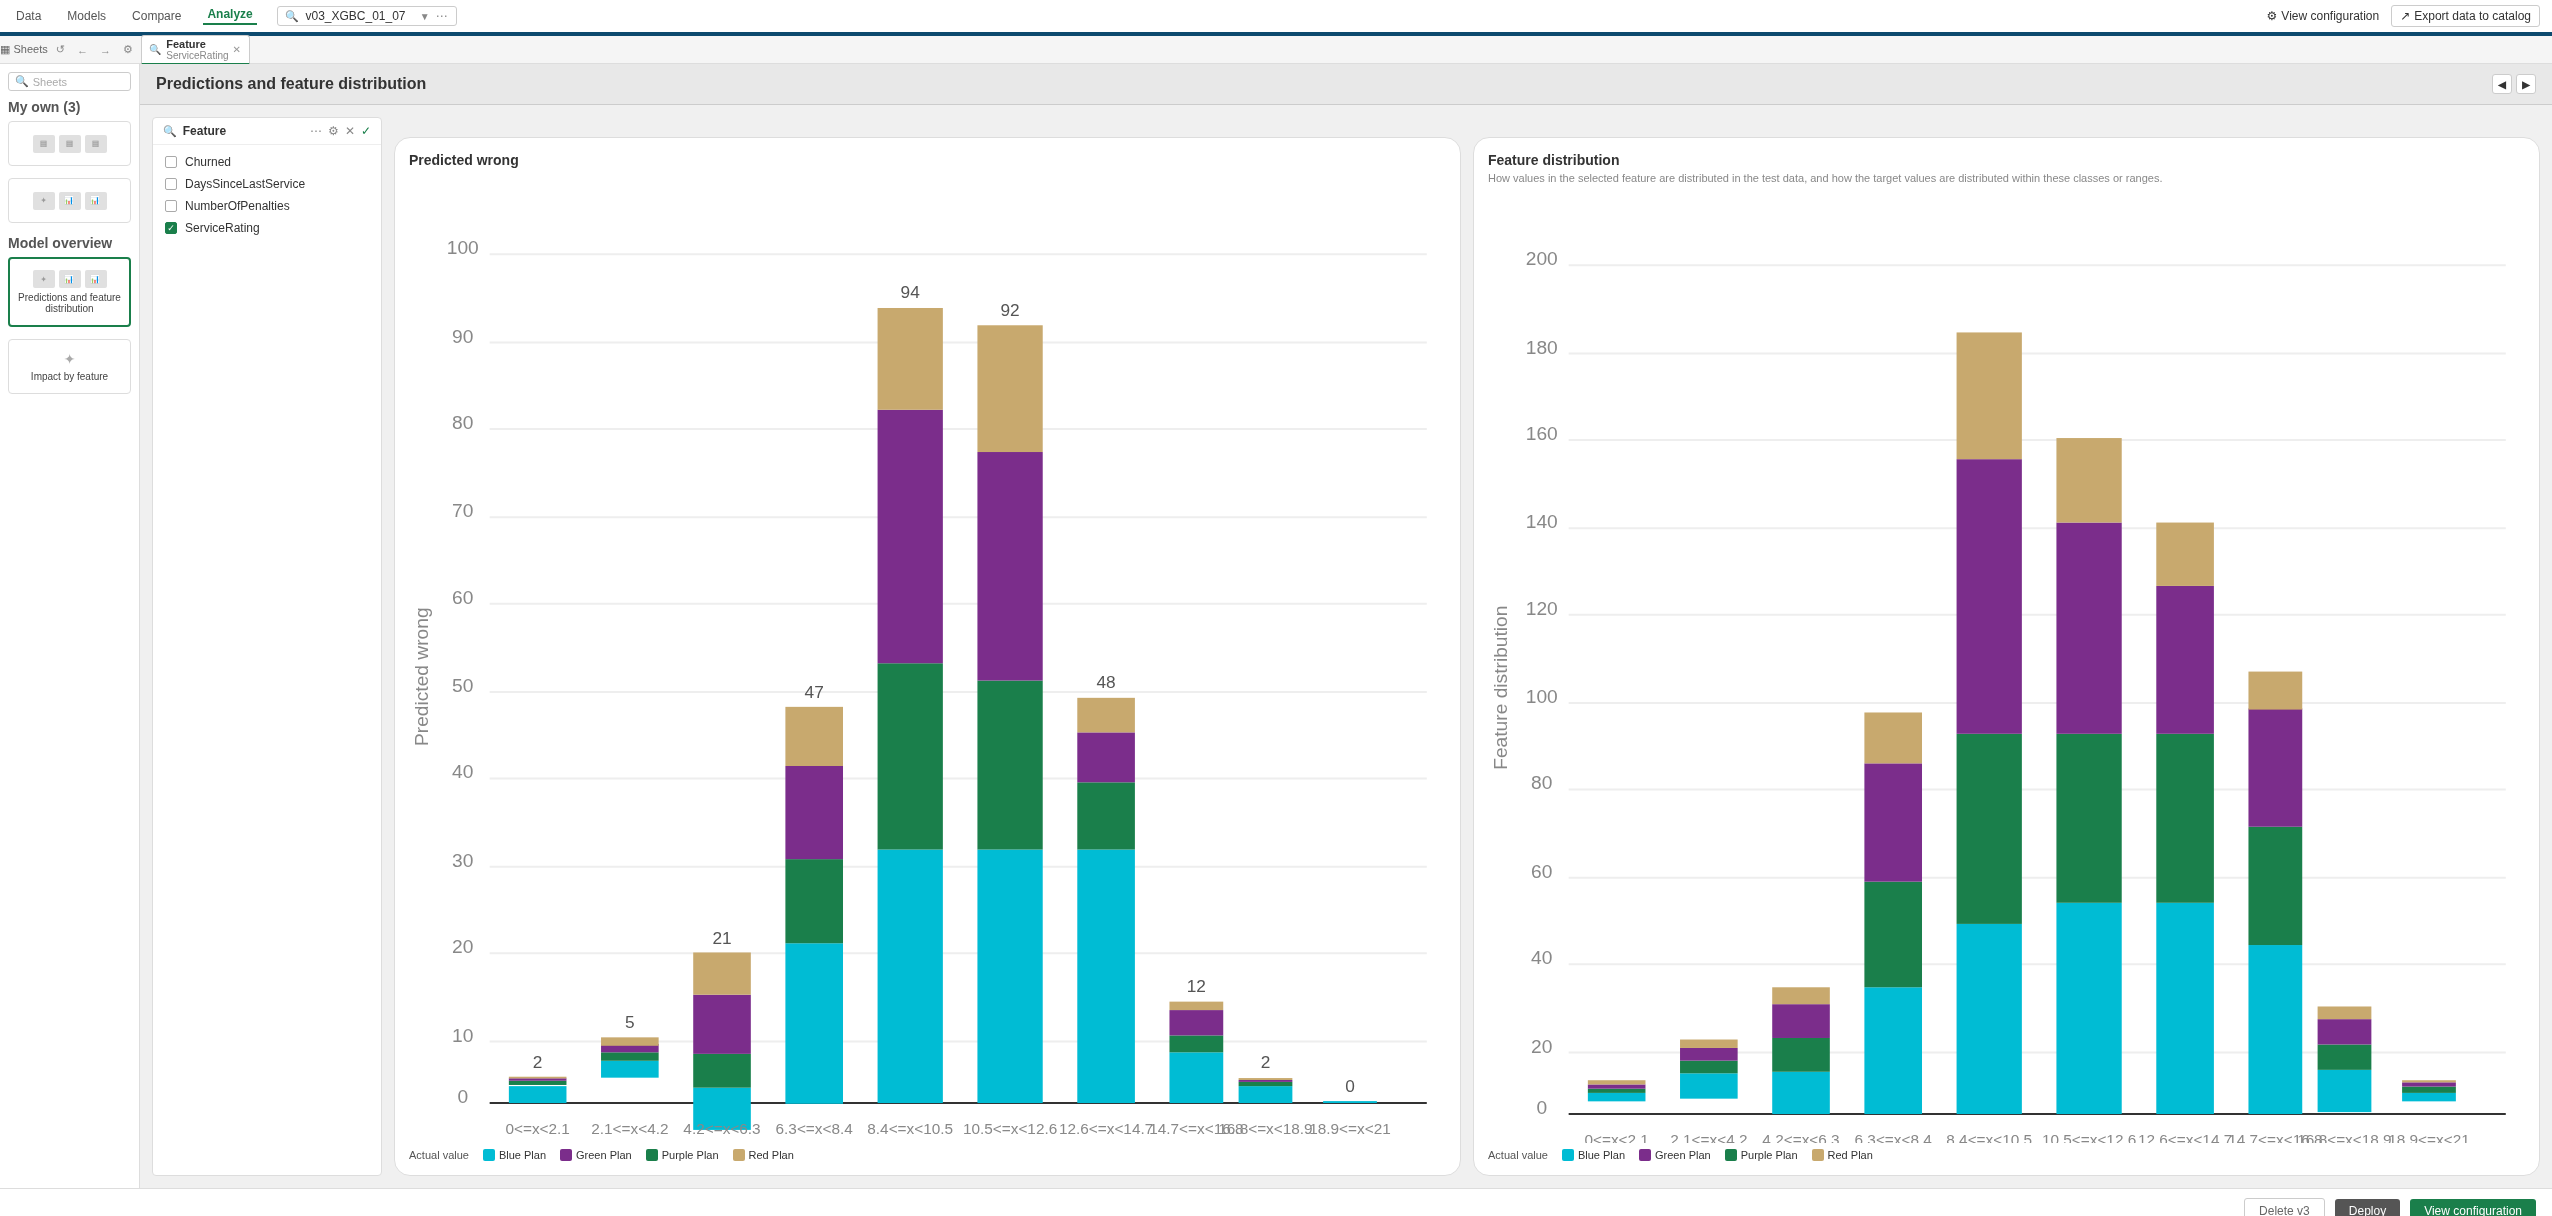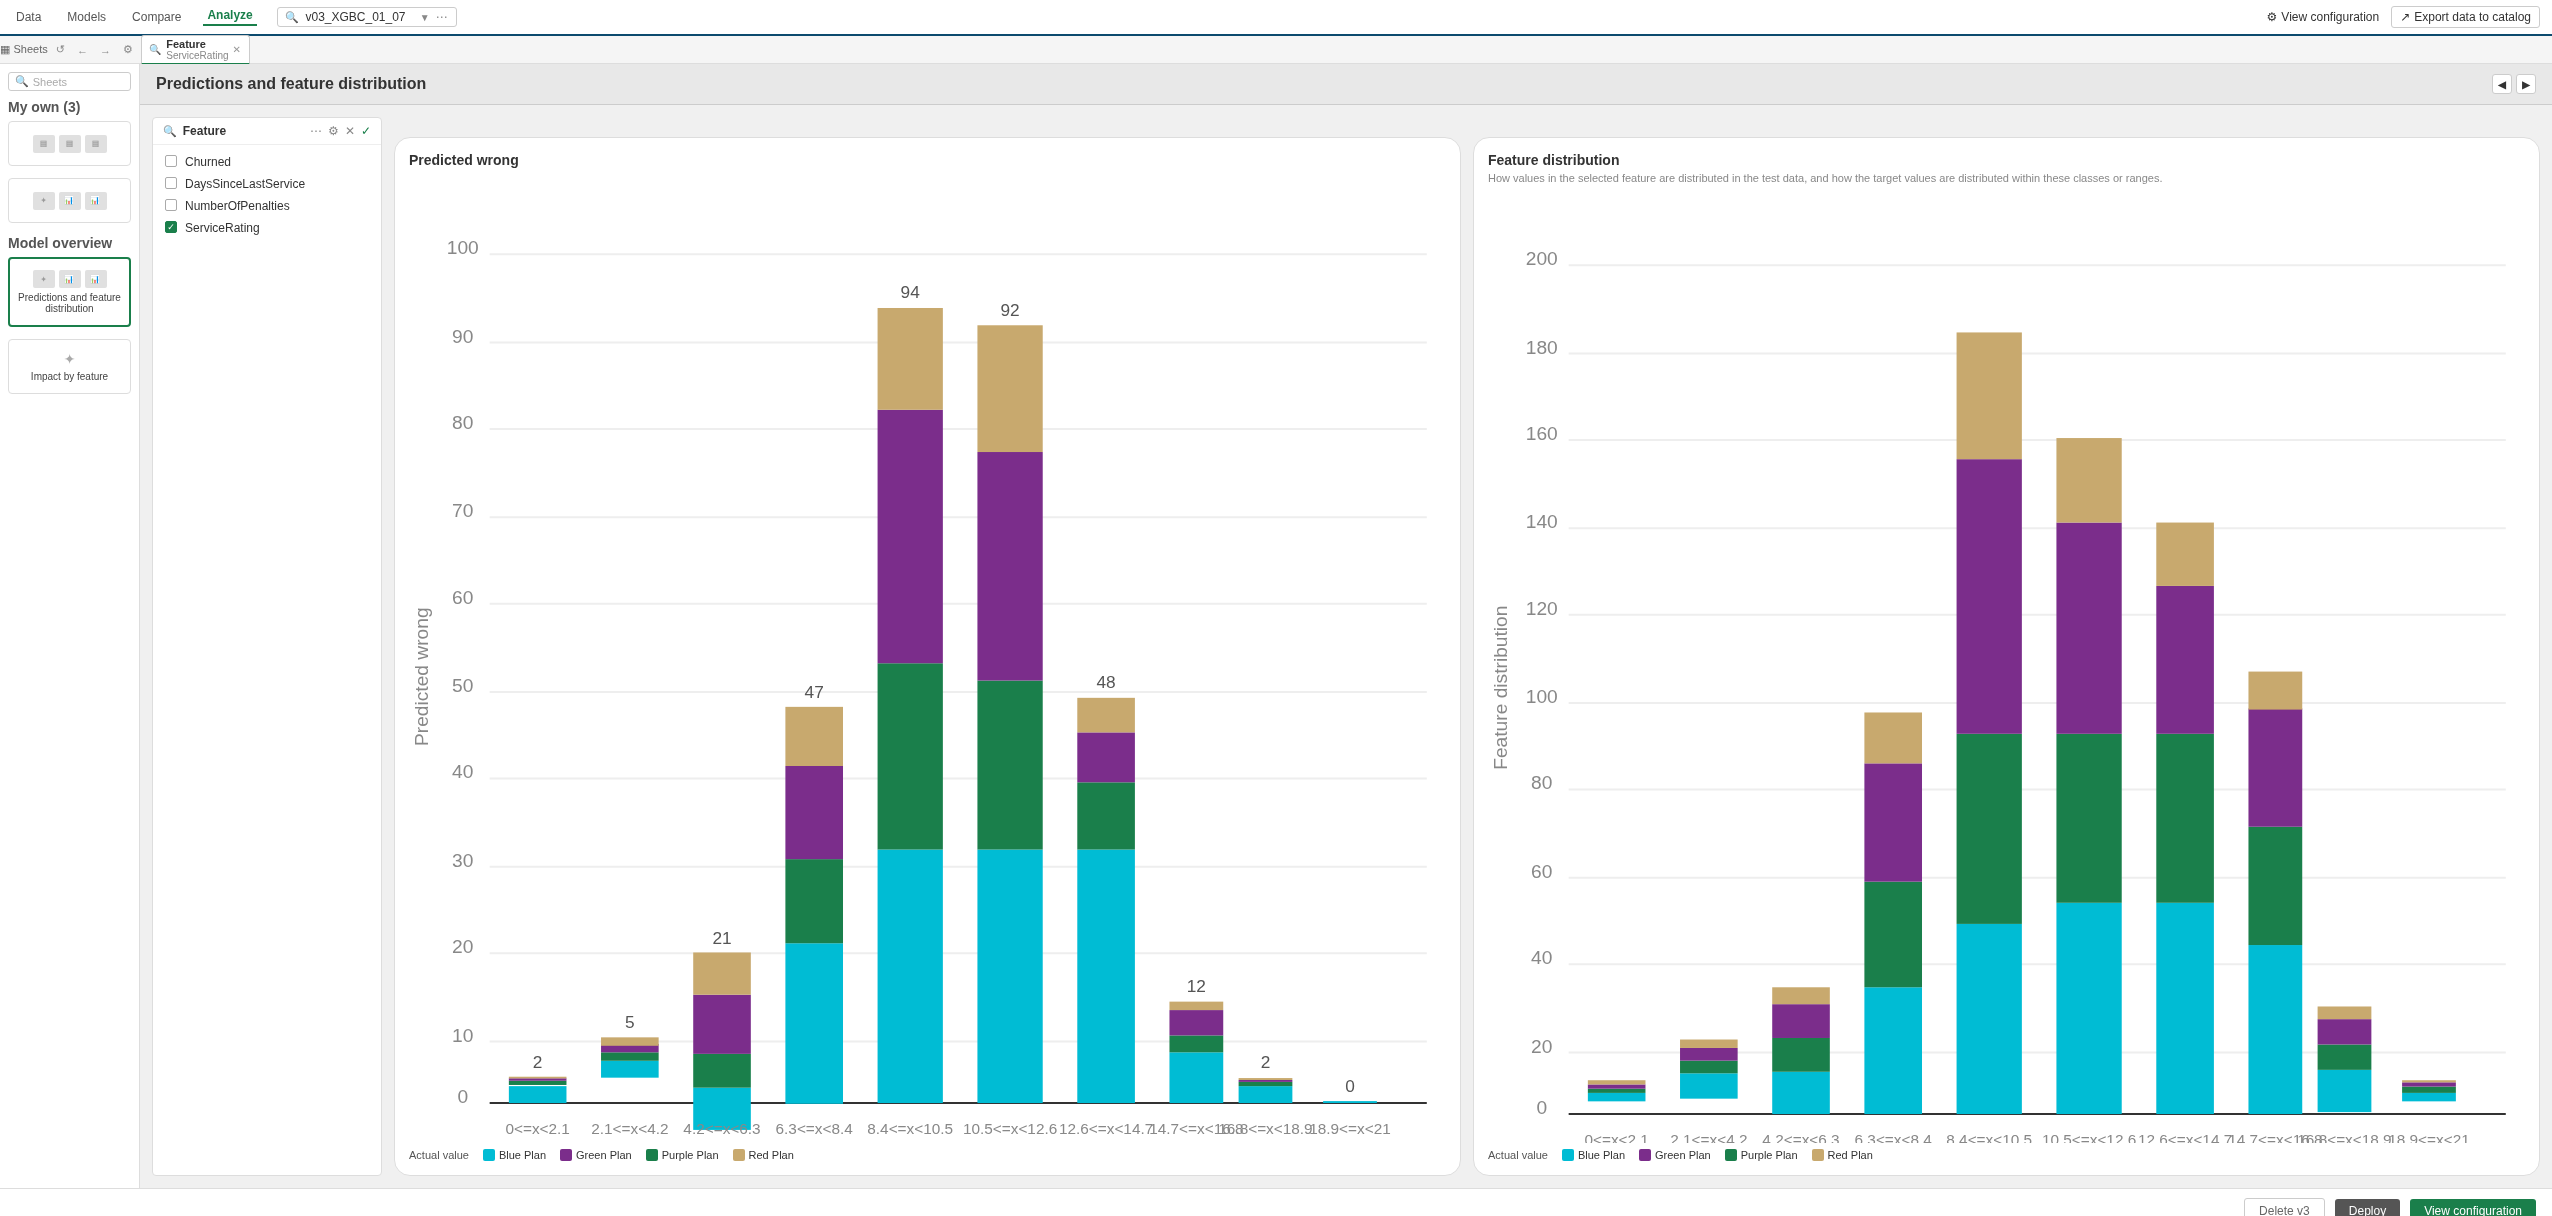--- a/index.html
+++ b/index.html
@@ -1,21 +1,21 @@
 <!DOCTYPE html>
 <html><head>
   <meta charset="utf-8">
   <style>
     * { box-sizing: border-box; margin: 0; padding: 0; }
     body { font-family: 'Segoe UI', Arial, sans-serif; font-size: 12px; background: #f0f0f0; color: #333; overflow: hidden; }
 
     
     .top-bar {
       display: flex; align-items: center; height: 36px; background: #fff;
-      border-bottom: 2px solid #0c4a6e; padding: 0 12px; gap: 20px;
+      border-bottom: 4px solid #0c4a6e; padding: 0 12px; gap: 20px;
     }
     .top-bar-nav { display: flex; gap: 18px; align-items: center; }
     .top-bar-nav span { font-size: 12px; color: #555; cursor: pointer; padding: 0 4px; }
     .top-bar-nav span.active { color: #1a7f4b; border-bottom: 2px solid #1a7f4b; padding-bottom: 2px; font-weight: 600; }
     .model-selector { display: flex; align-items: center; gap: 6px; background: #fff; border: 1px solid #ccc; border-radius: 3px; padding: 2px 8px; font-size: 12px; min-width: 180px; }
     .top-bar-right { margin-left: auto; display: flex; align-items: center; gap: 12px; }
     .btn-config { font-size: 12px; color: #333; cursor: pointer; display: flex; align-items: center; gap: 4px; }
     .btn-export { font-size: 12px; color: #333; cursor: pointer; display: flex; align-items: center; gap: 4px; border: 1px solid #ccc; padding: 3px 8px; border-radius: 3px; background: #fff; }
 
     
@@ -45,21 +45,21 @@
     .content-area { flex: 1; display: flex; flex-direction: column; overflow: hidden; }
     .content-header { background: #e8e8e8; padding: 10px 16px; font-size: 16px; font-weight: 600; color: #333; border-bottom: 1px solid #ccc; display: flex; align-items: center; justify-content: space-between; }
     .content-body { flex: 1; display: flex; gap: 12px; padding: 12px; overflow: hidden; }
 
     
     .feature-panel { width: 230px; background: #fff; border: 1px solid #ddd; border-radius: 4px; display: flex; flex-direction: column; overflow: hidden; }
     .feature-panel-header { display: flex; align-items: center; justify-content: space-between; padding: 6px 10px; border-bottom: 1px solid #eee; }
     .feature-panel-title { font-size: 12px; font-weight: 600; display: flex; align-items: center; gap: 6px; }
     .feature-panel-actions { display: flex; gap: 6px; align-items: center; color: #888; font-size: 12px; }
     .feature-list { flex: 1; overflow-y: auto; padding: 6px 0; }
-    .feature-item { display: flex; gap: 8px; padding: 4px 12px; cursor: pointer; font-size: 12px; }
+    .feature-item { display: flex; align-items: center; gap: 8px; padding: 4px 12px; cursor: pointer; font-size: 12px; }
     .feature-checkbox { width: 12px; height: 12px; border: 1px solid #aaa; border-radius: 2px; display: flex; align-items: center; justify-content: center; background: #fff; }
     .feature-checkbox.checked { background: #1a7f4b; border-color: #1a7f4b; color: #fff; font-size: 9px; }
 
     
     .charts-area { flex: 1; display: flex; gap: 12px; overflow: hidden; }
     .chart-panel { flex: 1; background: #fff; border: 1px solid #ddd; border-radius: 16px; padding: 14px; display: flex; flex-direction: column; overflow: hidden; margin-top: 20px; }
     .chart-title { font-size: 14px; font-weight: 600; color: #333; margin-bottom: 4px; }
     .chart-subtitle { font-size: 11px; color: #888; margin-bottom: 10px; }
     .chart-container { flex: 1; position: relative; display: flex; flex-direction: column; }
     .chart-legend { display: flex; align-items: center; gap: 14px; font-size: 11px; margin-top: 6px; flex-wrap: wrap; }

